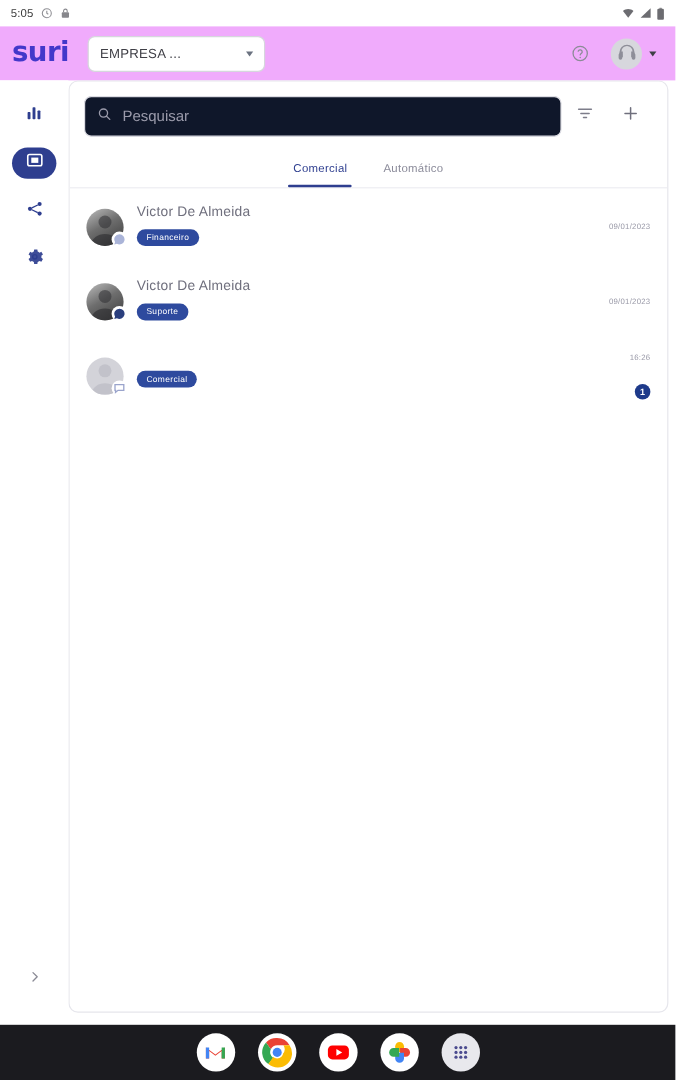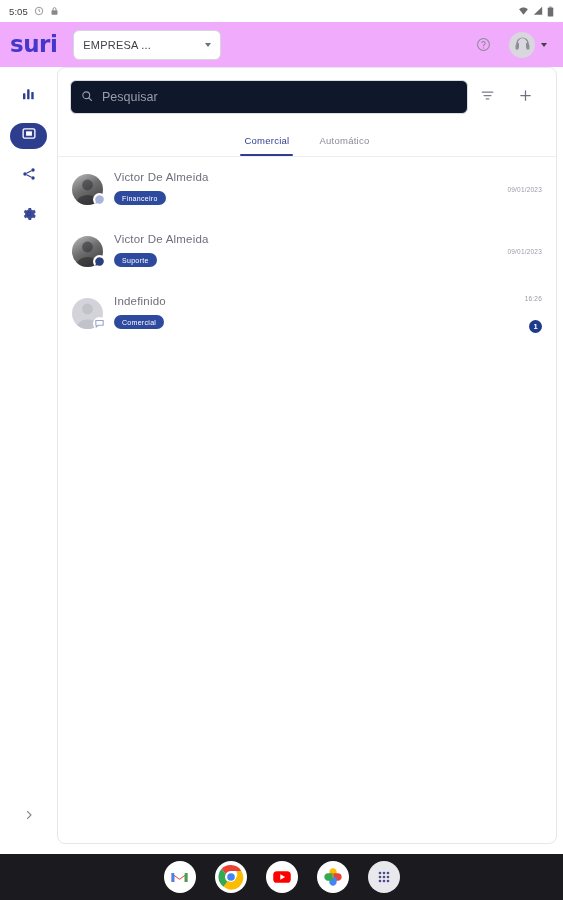--- a/index.html
+++ b/index.html
@@ -407,21 +407,20 @@
                 <path d="M3.5 31c1.6-6.4 6.2-9.6 12-9.6S25.9 24.6 27.5 31z" fill="#c2c2ca"></path>
               </svg>
             </div>
             <div class="av-badge">
               <svg width="11" height="11" viewBox="0 0 24 24" fill="none" stroke="#9aa4cc" stroke-width="2.4">
                 <path d="M4 5.6h16v10.2H9.5L5 19.4v-3.6H4z"></path>
               </svg>
             </div>
           </div>
           <div class="conv-main">
-            <div class="conv-name">Indefinido</div>
             <span class="tag">Comercial</span>
           </div>
           <div class="conv-right">
             <span class="conv-time">16:26</span>
             <span class="unread">1</span>
           </div>
         </div>
 
       </div>
     </div>

